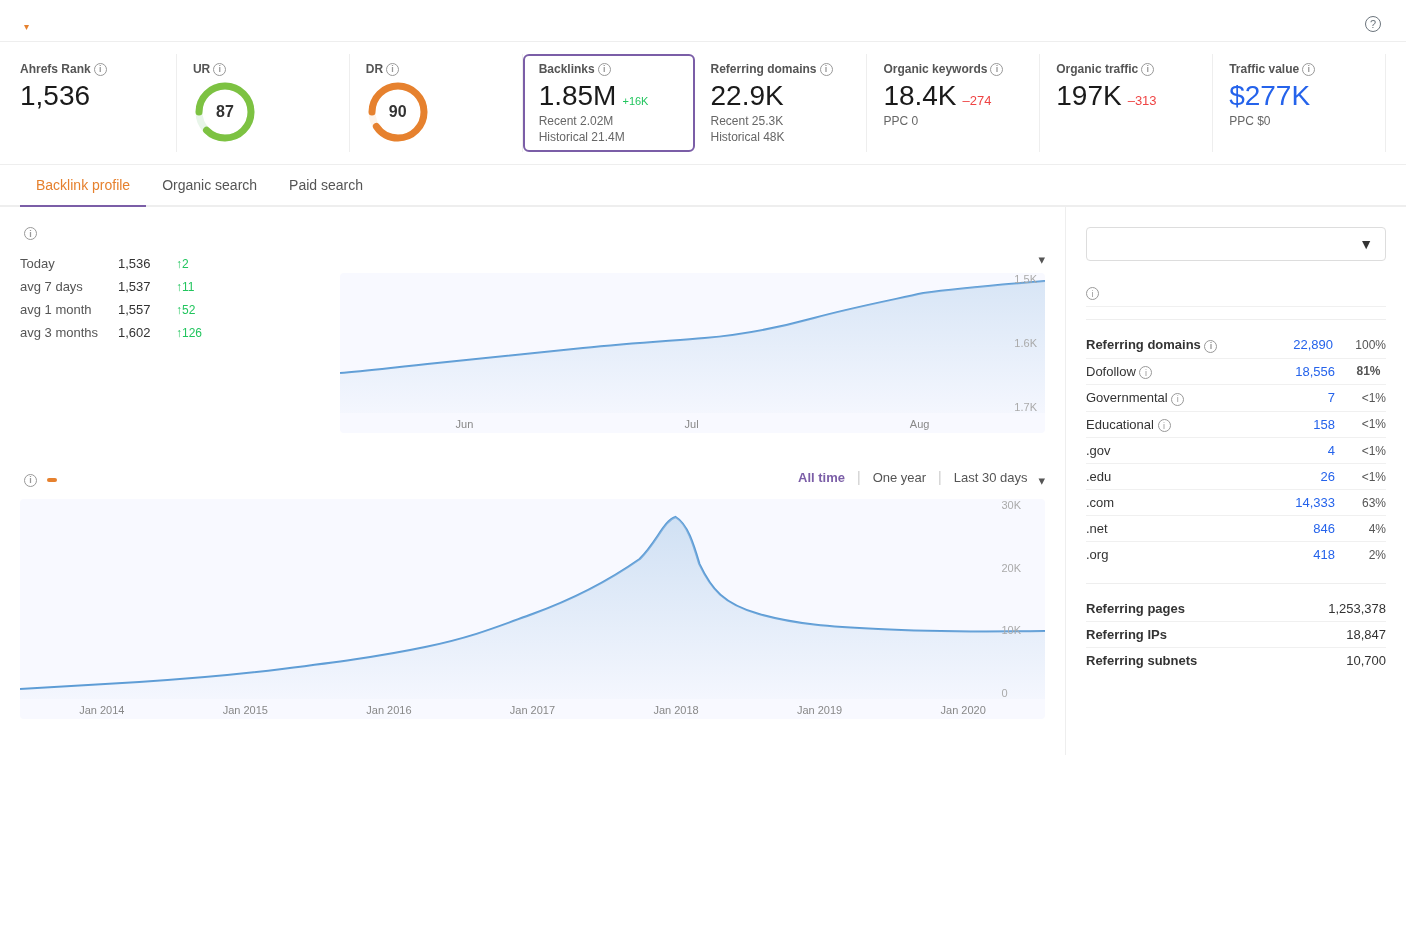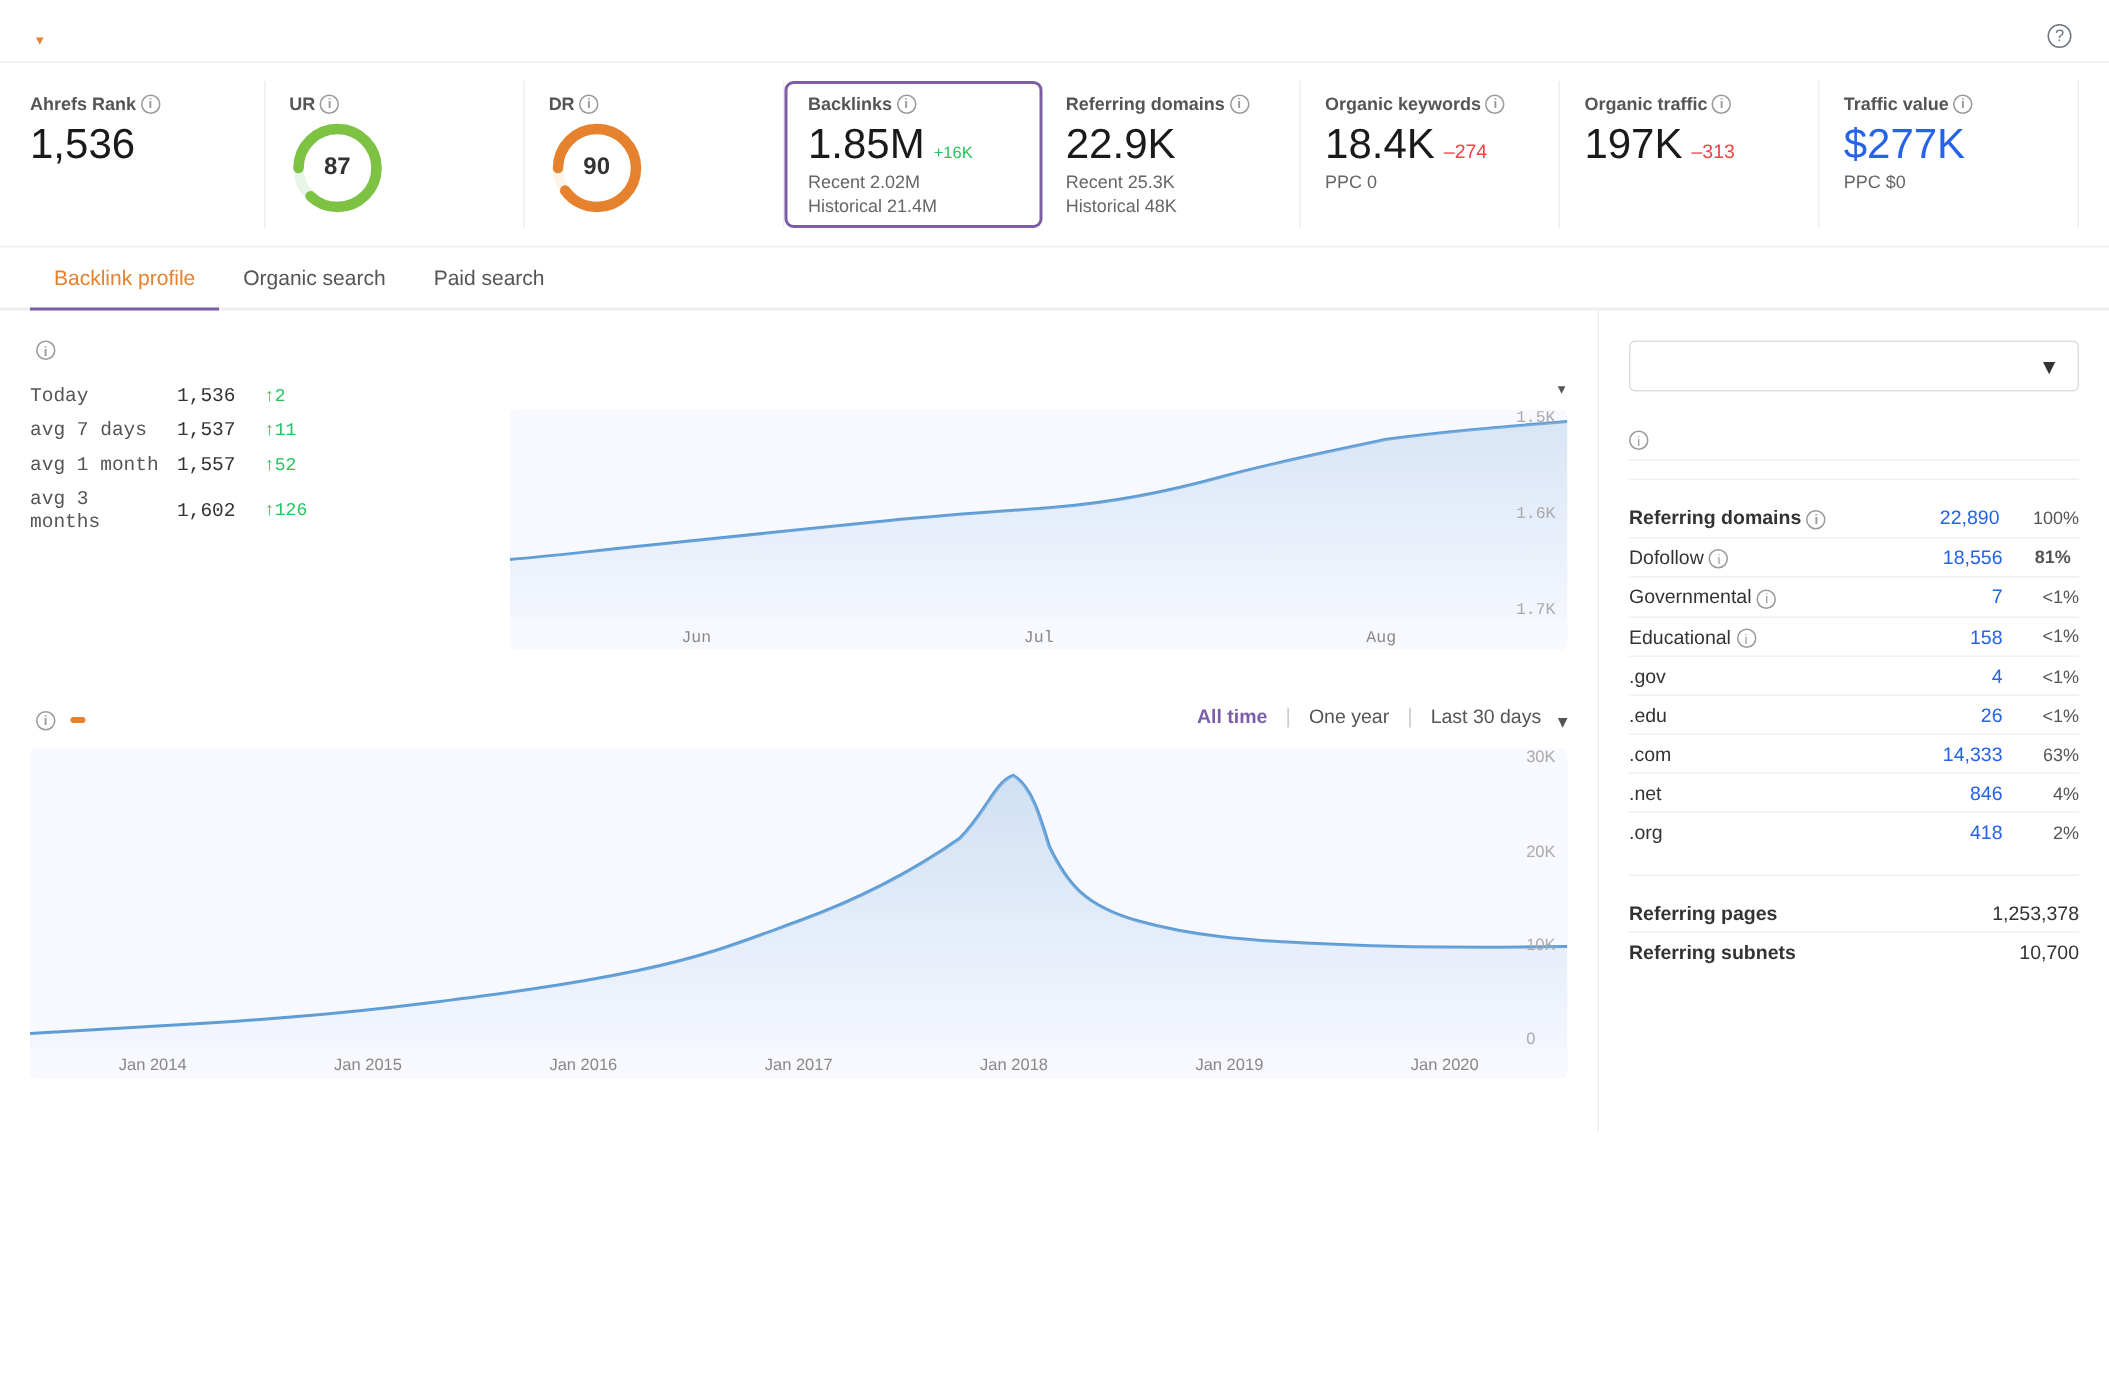--- a/index.html
+++ b/index.html
@@ -187,21 +187,21 @@
 
 <div class="main-content">
 
   <div class="left-panel">
 
     <div class="section-title">
       <span></span>
       <span class="info-icon">i</span>
     </div>
 
-    <div style="display:flex; gap: 40px; margin-bottom: 20px; font-family: Liberation Mono, monospace;">
+    <div style="display:flex; gap: 40px; margin-bottom: 20px;">
       <div class="rank-table" id="rank-table">
           <div class="rank-row">
     <span class="rank-label">Today</span>
     <span class="rank-value">1,536</span>
     <span class="rank-change">↑2</span>
           </div>
           <div class="rank-row">
     <span class="rank-label">avg 7 days</span>
     <span class="rank-value">1,537</span>
     <span class="rank-change">↑11</span>
@@ -274,21 +274,21 @@
         <defs>
           <linearGradient id="domGrad" x1="0" y1="0" x2="0" y2="1">
             <stop offset="0%" stop-color="#a8c8e8" stop-opacity="0.5"></stop>
             <stop offset="100%" stop-color="#a8c8e8" stop-opacity="0.05"></stop>
           </linearGradient>
         </defs>
 
         <path d="M0,190 C30,188 60,186 100,183 C140,180 180,176 220,170 C260,164 300,158 340,148 C380,138 400,128 430,115 C460,102 490,85 520,60 C535,42 540,22 550,18 C560,25 565,45 570,65 C580,90 590,105 620,115 C650,125 680,128 720,130 C750,132 800,133 860,132" fill="none" stroke="#5b9bd5" stroke-width="2"></path>
         <path d="M0,190 C30,188 60,186 100,183 C140,180 180,176 220,170 C260,164 300,158 340,148 C380,138 400,128 430,115 C460,102 490,85 520,60 C535,42 540,22 550,18 C560,25 565,45 570,65 C580,90 590,105 620,115 C650,125 680,128 720,130 C750,132 800,133 860,132 L860,200 L0,200 Z" fill="url(#domGrad)"></path>
       </svg>
-      <div class="y-axis-labels" style="right:8px; top:0; bottom:20px;">
+      <div class="y-axis-labels" style="right:24px; top:0; bottom:20px;">
         <span>30K</span>
         <span>20K</span>
         <span>10K</span>
         <span>0</span>
       </div>
       <div class="chart-labels">
         <span>Jan 2014</span>
           <span>Jan 2015</span>
           <span>Jan 2016</span>
           <span>Jan 2017</span>
@@ -372,18 +372,22 @@
       </div>
 
     <div class="divider"></div>
 
     <div id="bottom-stats">
         <div class="stats-row">
     <span class="stats-label bold">Referring pages</span>
     <span class="stats-value black">1,253,378</span>
         </div>
         <div class="stats-row">
+    <span class="stats-label bold">Referring IPs</span>
+    <span class="stats-value black">18,847</span>
+        </div>
+        <div class="stats-row">
     <span class="stats-label bold">Referring subnets</span>
     <span class="stats-value black">10,700</span>
         </div>
       </div>
   </div>
 </div>
 
 </body></html>

